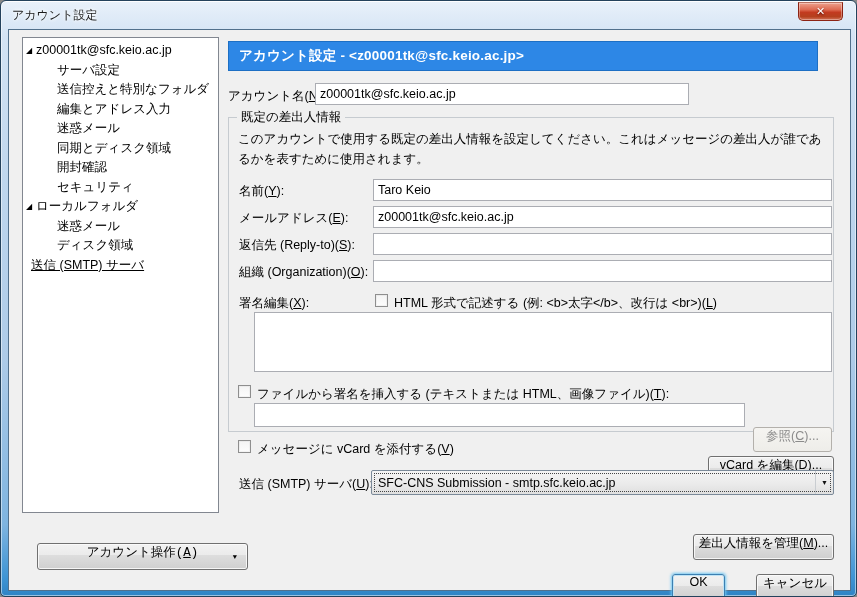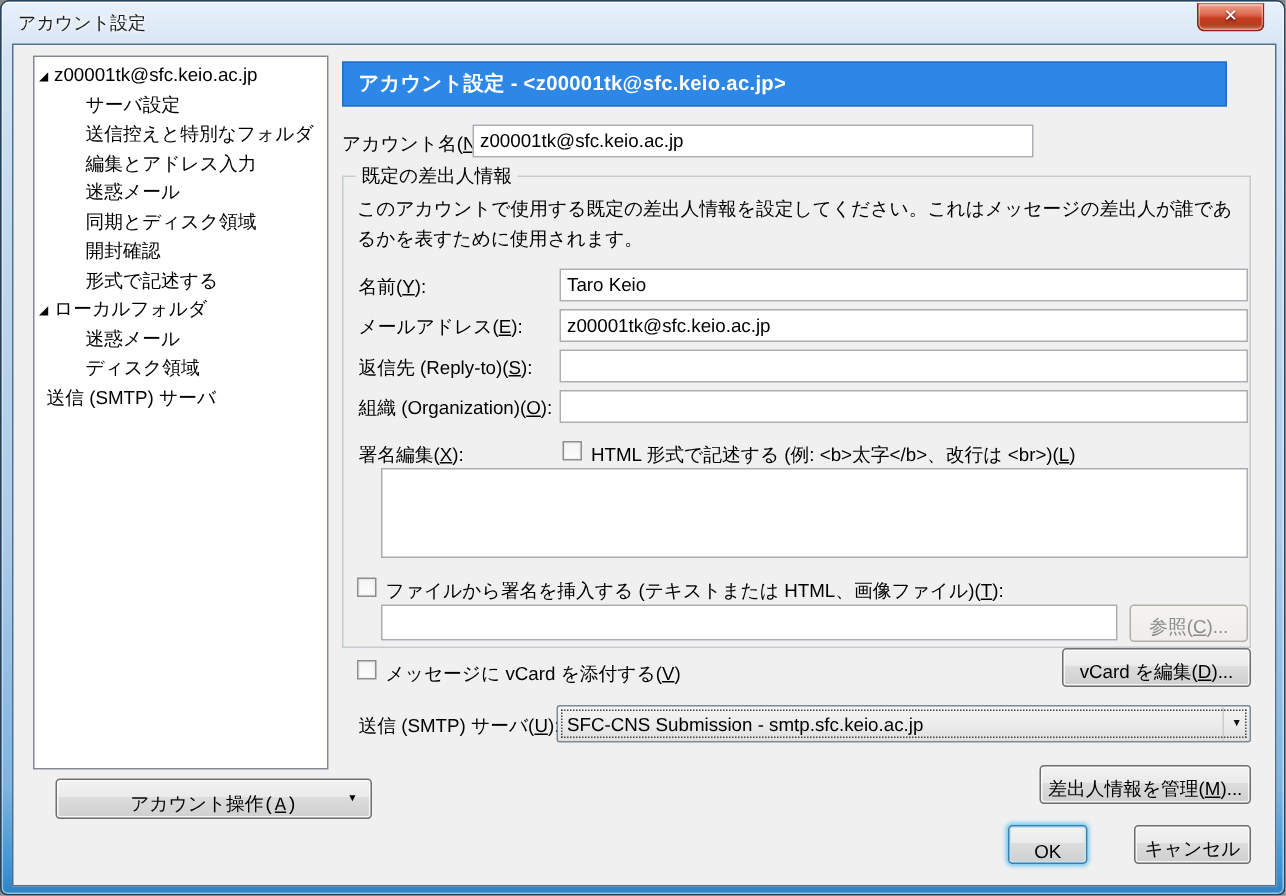--- a/index.html
+++ b/index.html
@@ -19,30 +19,31 @@
     box-shadow:inset 0 0 0 1px rgba(255,255,255,.35);
     color:#fff; font-weight:bold; font-size:11px; text-align:center; line-height:17px; cursor:pointer;
     text-shadow:0 1px 2px rgba(60,0,0,.8);
   }
   .content-bg { position:absolute; left:7px; top:28px; width:843px; height:562px; background:#f0f0f0; border:1px solid #51708c; }
 
   
   .tree-panel { position:absolute; left:21px; top:36px; width:197px; height:476px; background:#fff; border:1px solid #828790; padding-top:3px; overflow:hidden; }
   .tree-row { position:relative; height:19.5px; line-height:19.5px; padding-left:34px; white-space:nowrap; cursor:default; }
   .tree-row.l0 { padding-left:13px; }
-  .tree-row.smtp { padding-left:8px; }
+  .tree-row.smtp { padding-left:8px;text-decoration:underline; }
   .tw { position:absolute; left:3px; top:0; font-size:8px; line-height:19.5px; color:#000; }
 
   .actions-btn, .btn {
     border:1px solid #707070; border-radius:3px;
     background:linear-gradient(180deg,#f2f2f2 0%,#ebebeb 45%,#dddddd 46%,#cfcfcf 100%);
     box-shadow:inset 0 0 0 1px rgba(252,252,252,.85);
     font-size:12.5px; color:#000; text-align:center; cursor:pointer;
-    display:flex; align-items:flex-end; justify-content:center;
+    display:flex; align-items:flex-start; justify-content:center;
     font-family:"Liberation Sans","DejaVu Sans",sans-serif;
+    margin-top:24px;
   }
   .actions-btn { position:absolute; left:36px; top:518px; width:211px; height:27px;font-family:Liberation Mono, monospace; }
   .actions-arrow { position:absolute; right:10px; top:9px; font-size:7px; }
 
   
   .header { position:absolute; left:227px; top:40px; width:590px; height:30px; background:#2d87e6; border:1px solid #1d6fc4; display:flex; align-items:center; }
   .header span { color:#fff; font-weight:bold; font-size:13.5px; padding-left:10px; letter-spacing:.2px; }
 
   .lbl { position:absolute; white-space:nowrap; }
   .ak { text-decoration:underline; }
@@ -89,21 +90,21 @@
     <div class="tree-row l0">
       <span class="tw">◢</span>
       <span>z00001tk@sfc.keio.ac.jp</span>
     </div>
     <div class="tree-row"><span>サーバ設定</span></div>
     <div class="tree-row"><span>送信控えと特別なフォルダ</span></div>
     <div class="tree-row"><span>編集とアドレス入力</span></div>
     <div class="tree-row"><span>迷惑メール</span></div>
     <div class="tree-row"><span>同期とディスク領域</span></div>
     <div class="tree-row"><span>開封確認</span></div>
-    <div class="tree-row"><span>形式で記述する</span></div>
+    <div class="tree-row"><span>セキュリティ</span></div>
     <div class="tree-row l0">
       <span class="tw">◢</span>
       <span>ローカルフォルダ</span>
     </div>
     <div class="tree-row"><span>迷惑メール</span></div>
     <div class="tree-row"><span>ディスク領域</span></div>
     <div class="tree-row l0 smtp"><span>送信 (SMTP) サーバ</span></div>
   </div>
 
   <div class="actions-btn">

